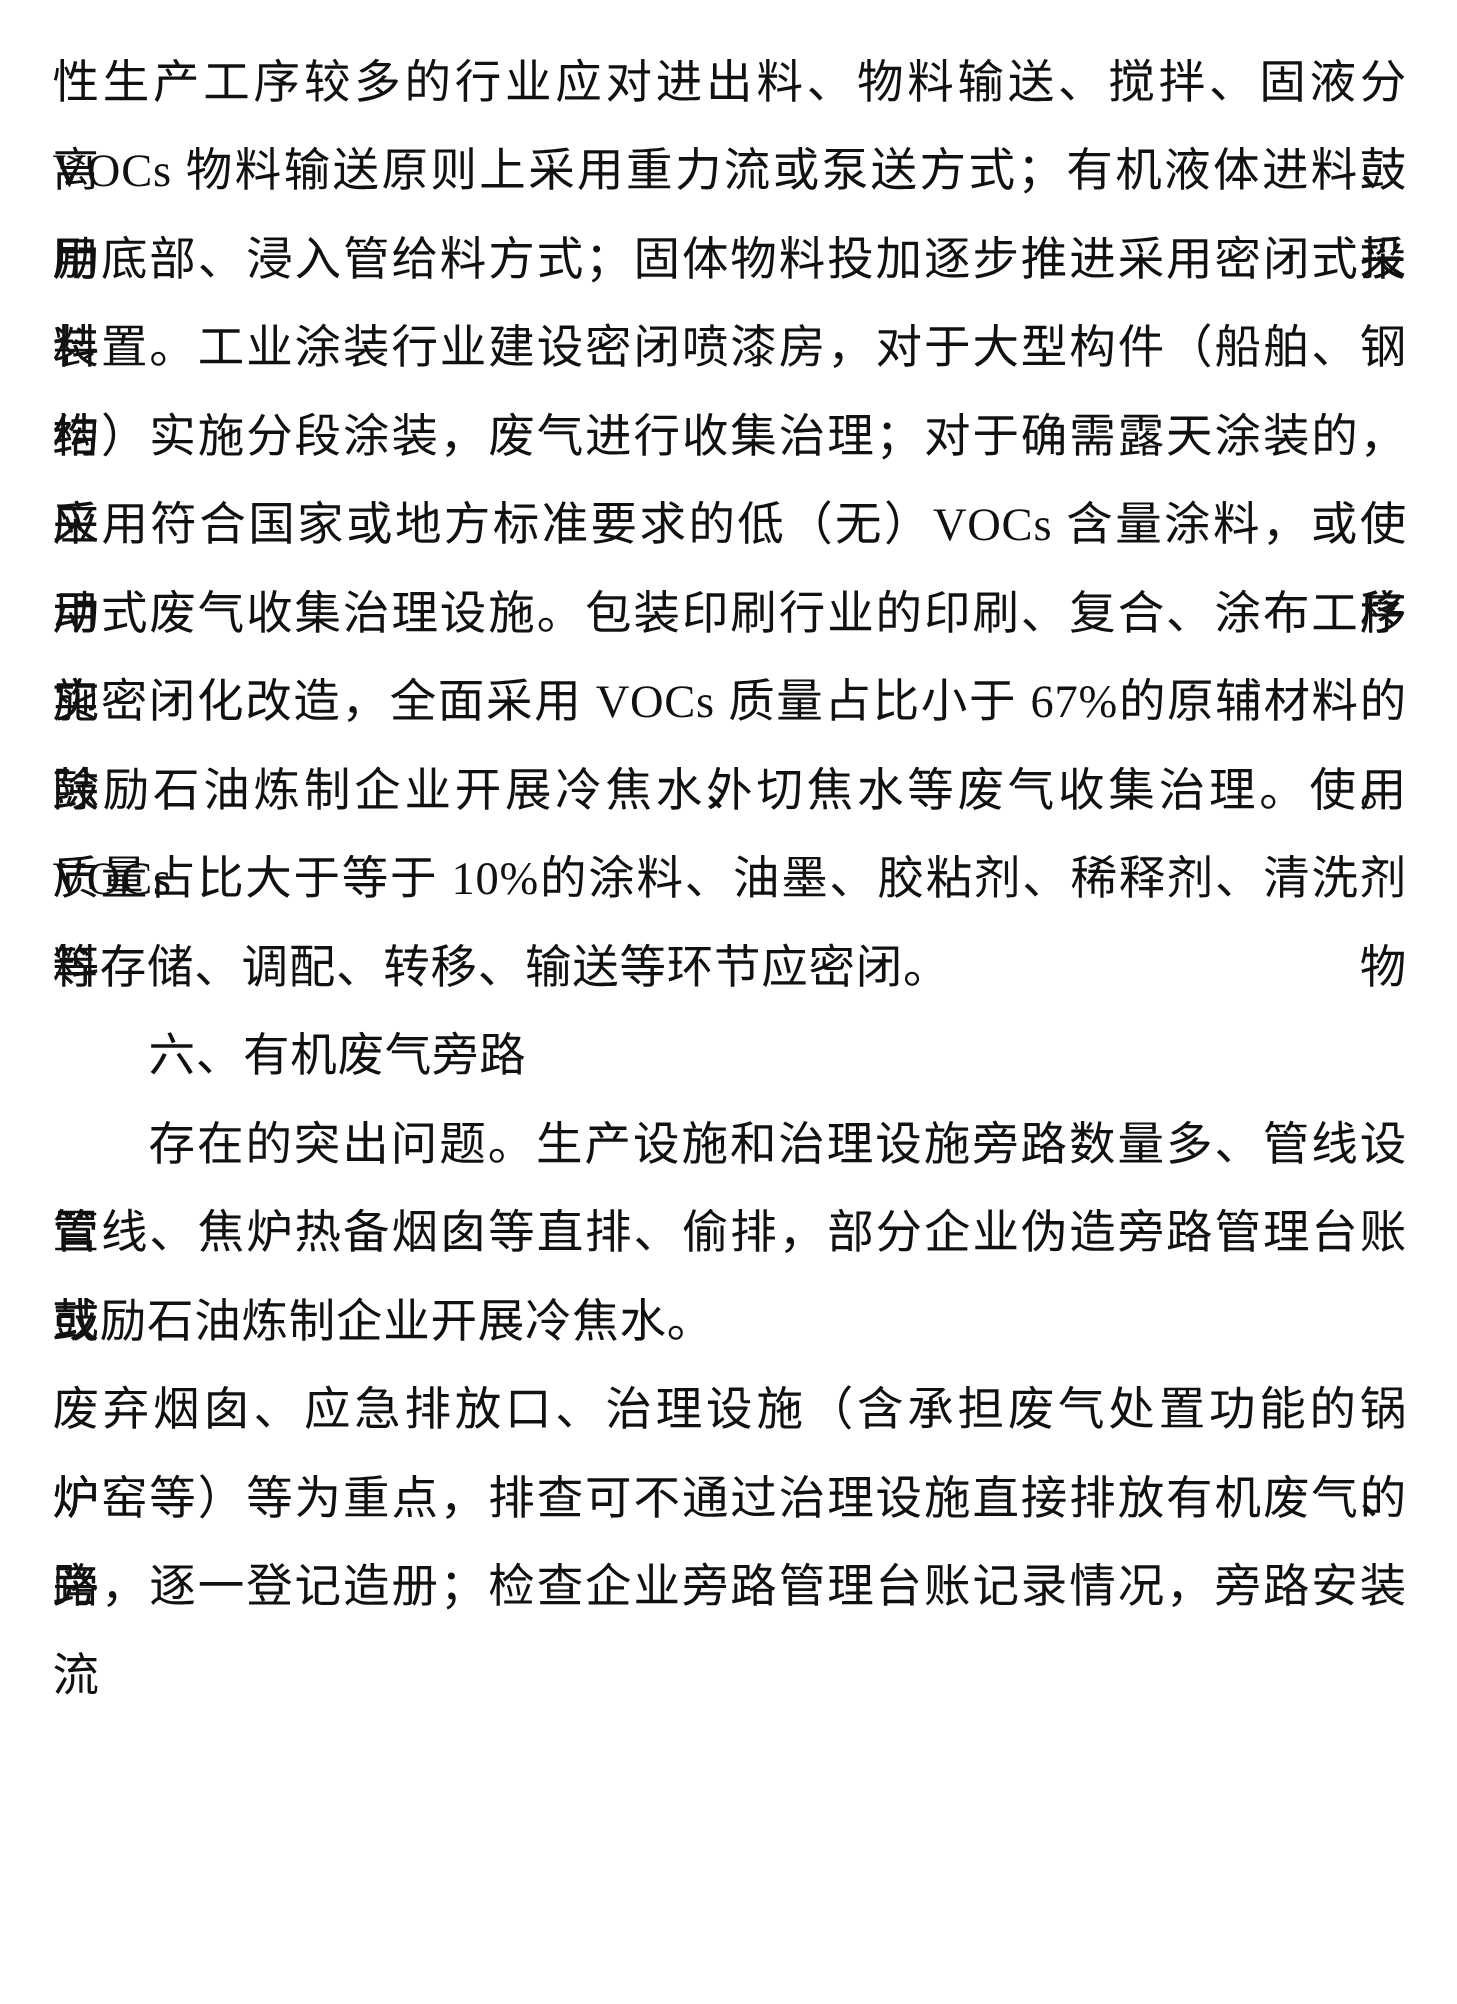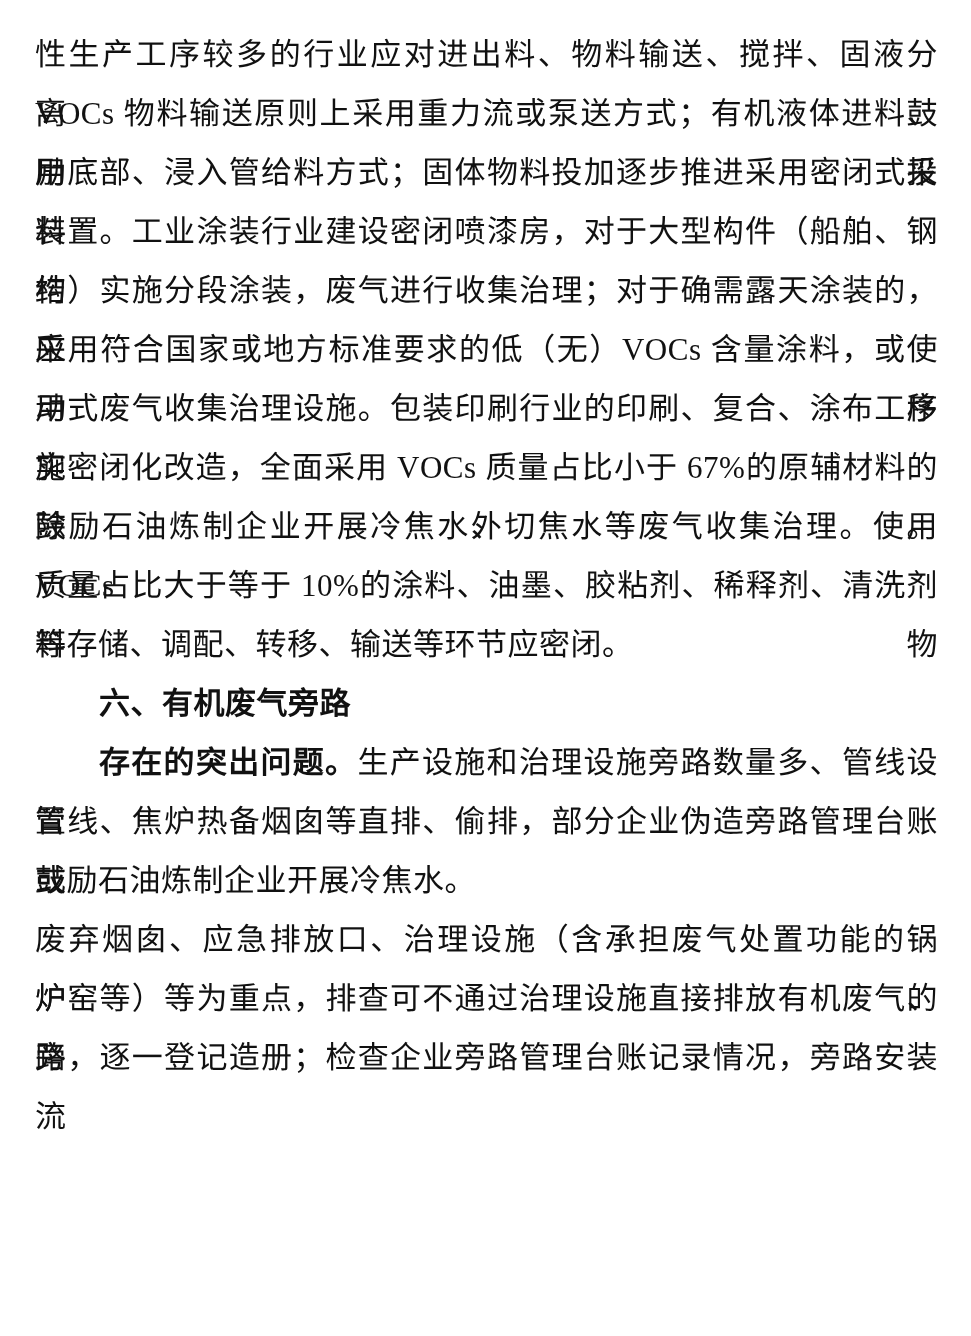--- a/index.html
+++ b/index.html
@@ -48,21 +48,21 @@
     text-align-last: left;
   }
   .line.indent {
     text-indent: 64px;
   }
   .seg {
     font-weight: 400;
   }
   .seg.bold {
     font-family: "Liberation Sans", "DejaVu Sans", sans-serif;
-    font-weight: 700;
+    font-weight: 400;
   }
 </style>
 </head>
 <body>
 
 <div class="page">
   <div class="doc-body">
       <div class="line fill"><span class="seg">性生产工序较多的行业应对进出料、物料输送、搅拌、固液分离、</span></div>
       <div class="line fill"><span class="seg">VOCs 物料输送原则上采用重力流或泵送方式；有机液体进料鼓励采</span></div>
       <div class="line fill"><span class="seg">用底部、浸入管给料方式；固体物料投加逐步推进采用密闭式投料</span></div>

